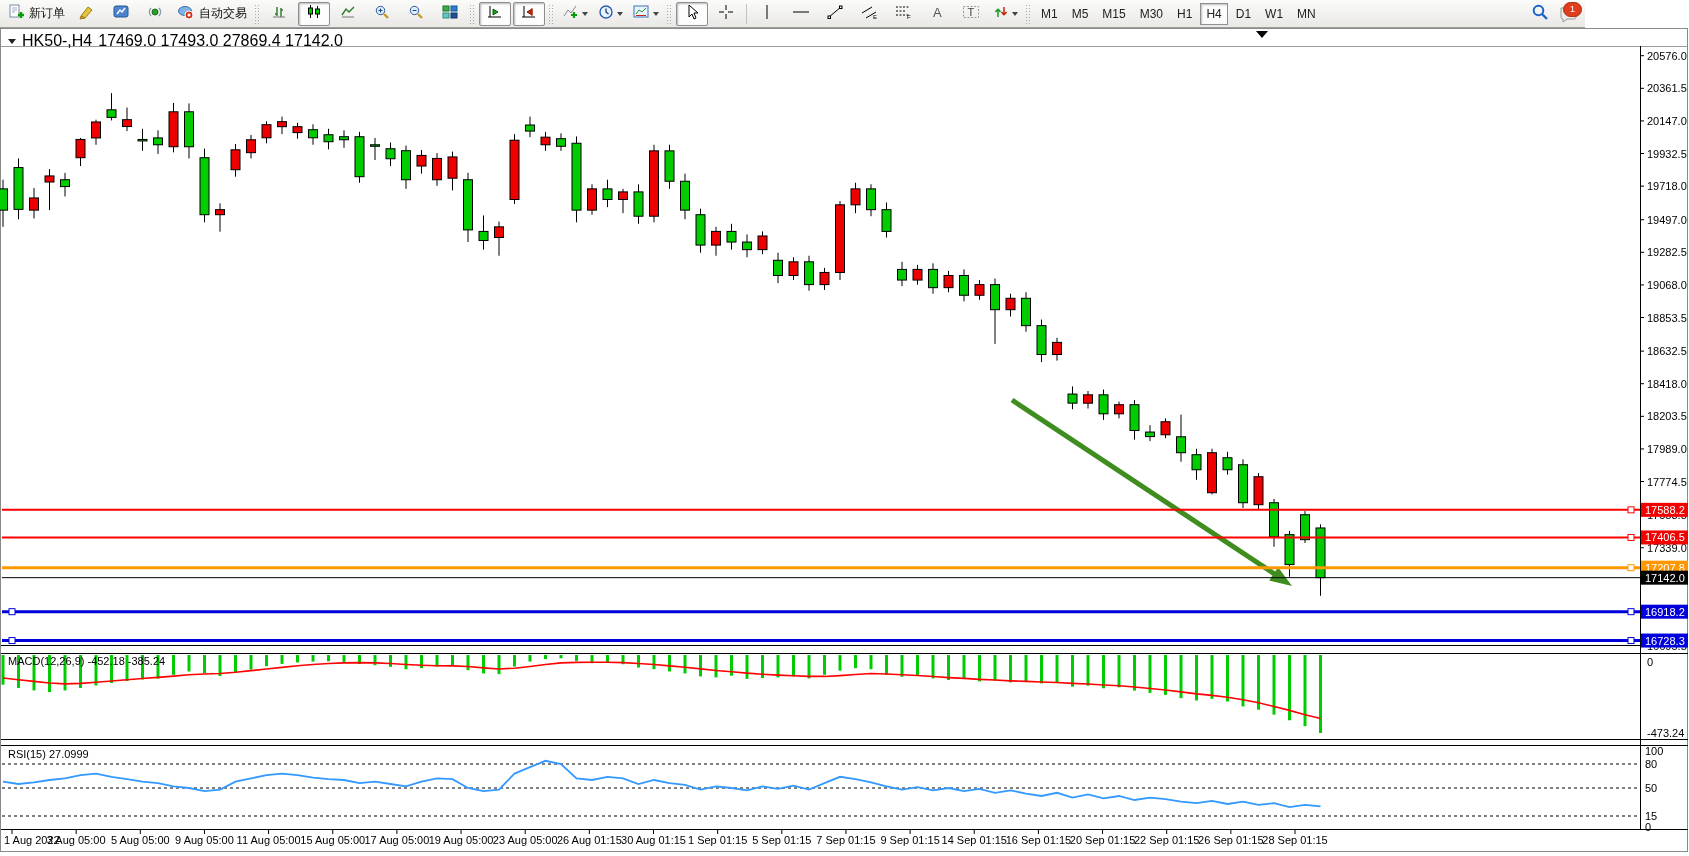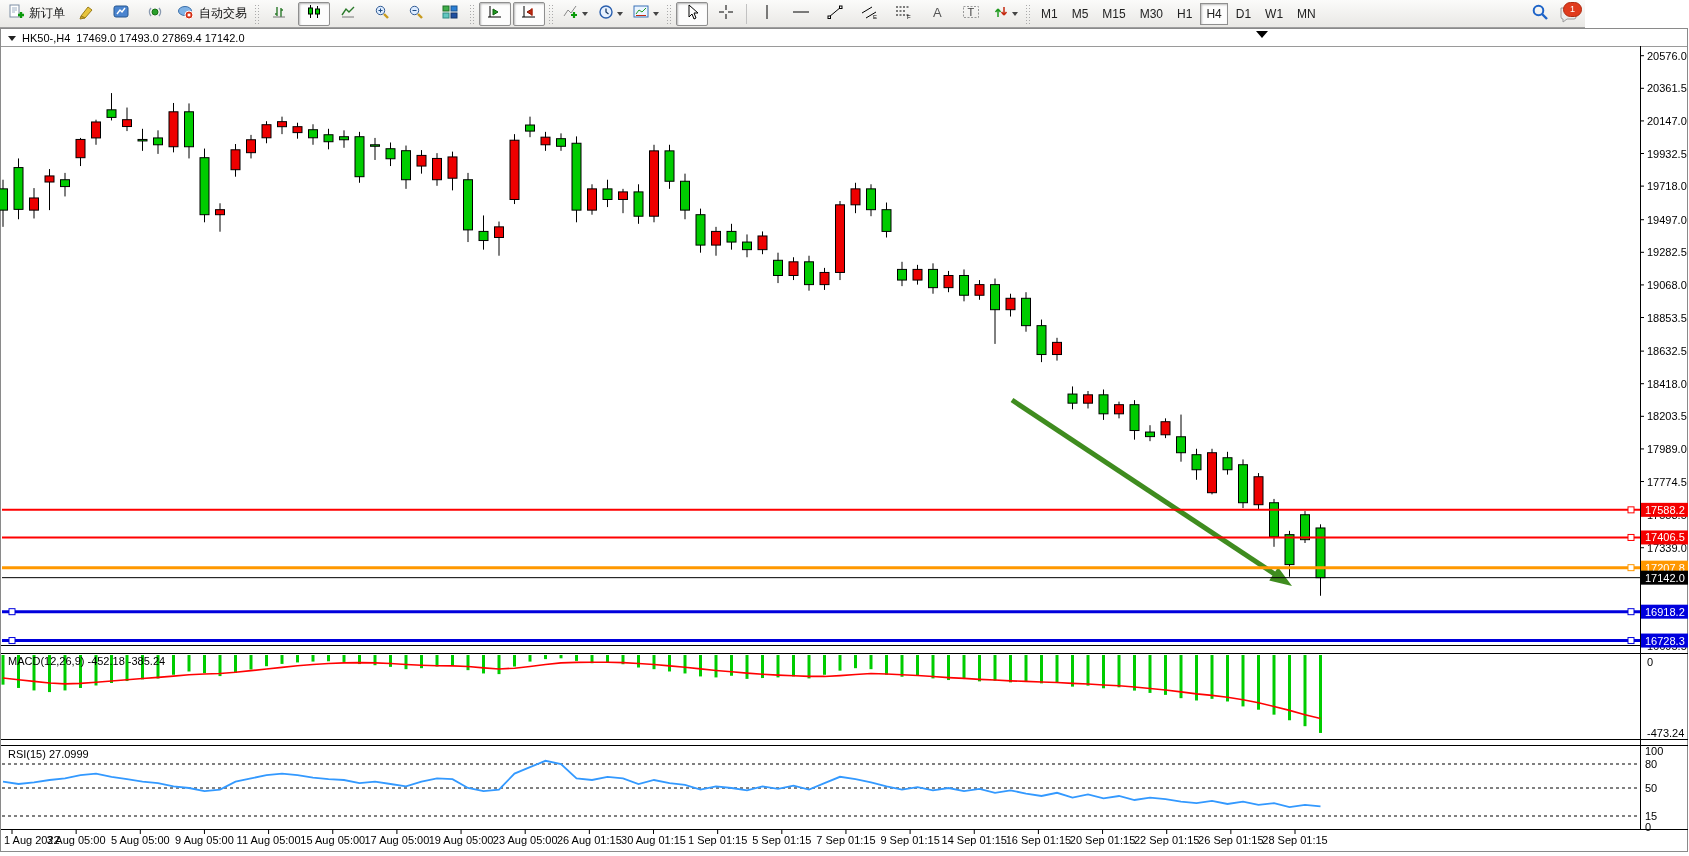--- a/index.html
+++ b/index.html
@@ -19,21 +19,21 @@
     border-top:4px solid #444;margin-left:3px;}
   .tf-btn{height:20px;padding:0 5px;font-size:12px;color:#222;display:flex;align-items:center;
     border:1px solid transparent;margin:0 1px;}
   .tf-btn.pressed{background:#fdfdfd;border:1px solid #8f8f8f;box-shadow:inset 1px 1px 2px rgba(0,0,0,.25);}
   .toolbar-right{position:absolute;right:6px;top:0;height:28px;display:flex;align-items:center;gap:8px;}
   .chat-wrap{position:relative;width:22px;height:22px;display:flex;align-items:center;justify-content:center;}
   .badge{position:absolute;top:-1px;right:-3px;min-width:13px;height:13px;border-radius:8px;background:#e03c1e;
     color:#fff;font-size:9px;line-height:13px;text-align:center;padding:0 2px;border:1px solid #b02a10;}
   
   .chart-window{position:absolute;top:28px;left:0;width:1689px;height:828px;background:#fff;}
-  .chart-title{position:absolute;top:4px;left:8px;font-size:11px;color:#000;z-index:5;display:flex;align-items:center;gap:6px;}
+  .chart-title{position:absolute;top:4px;left:8px;font-size:16px;color:#000;z-index:5;display:flex;align-items:center;gap:6px;}
   .dd-tri{width:0;height:0;border-left:4px solid transparent;border-right:4px solid transparent;border-top:5px solid #222;}
   svg text{font-family:"Liberation Sans",sans-serif;}
 </style>
 </head>
 <body>
 
 <div class="toolbar">
   <div class="tb-btn">
     <span>
       <svg width="17" height="16">

